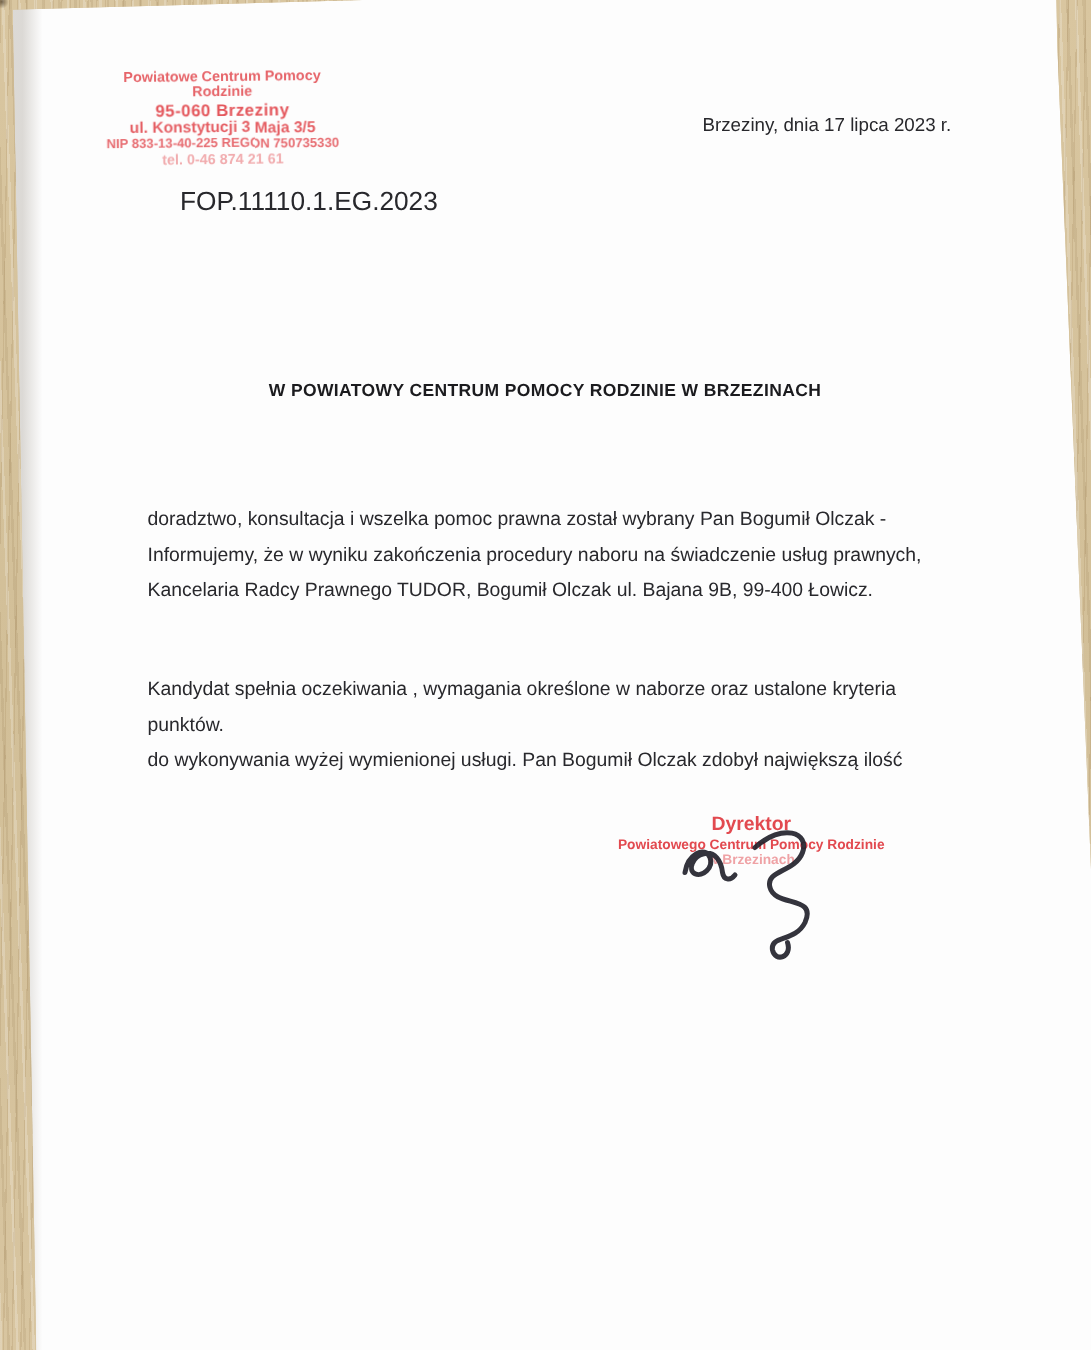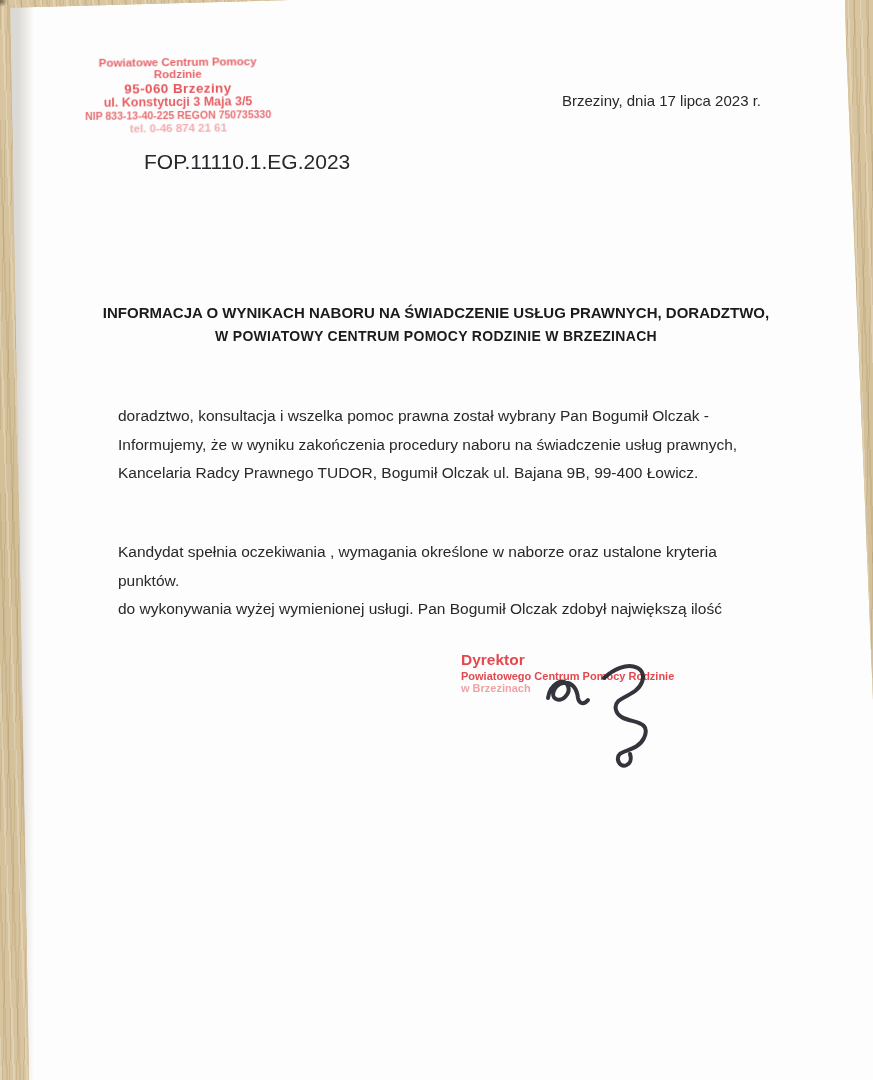--- a/index.html
+++ b/index.html
@@ -84,21 +84,21 @@
   .para{
     position:absolute;left:118px;width:660px;
     font-size:15.5px;line-height:28.5px;color:var(--ink-black);
   }
   .para-1{top:402px;}
   .para-2{top:538px;}
 
   
   .sig-stamp{
     position:absolute;left:461px;top:651px;width:280px;
-    color:var(--stamp-red);
+    text-align:center;color:var(--stamp-red);
     filter:blur(.15px);
   }
   .sig-stamp .role{font-size:15.5px;font-weight:bold;}
   .sig-stamp .org{font-size:11px;font-weight:bold;margin-top:1px;}
   .sig-stamp .loc{font-size:11px;font-weight:bold;opacity:.5;}
   .sig-stamp .name{font-size:15px;font-weight:bold;margin-top:9px;}
 
   .signature-svg{
     position:absolute;left:520px;top:648px;width:160px;height:130px;
     z-index:3;
@@ -128,21 +128,20 @@
       <div class="s3">ul. Konstytucji 3 Maja 3/5</div>
       <div class="s4">NIP 833-13-40-225 REGON 750735330</div>
       <div class="s5">tel. 0-46 874 21 61</div>
     </div>
 
     <div class="date-line">Brzeziny, dnia 17 lipca 2023 r.</div>
 
     <div class="reference-number">FOP.11110.1.EG.2023</div>
 
     <div class="doc-title">
-      <div class="t1">INFORMACJA O WYNIKACH NABORU NA ŚWIADCZENIE USŁUG PRAWNYCH, DORADZTWO,</div>
       <div class="t3">W POWIATOWY CENTRUM POMOCY RODZINIE W BRZEZINACH</div>
     </div>
 
     <div class="para para-1">
       <div>doradztwo, konsultacja i wszelka pomoc prawna został wybrany Pan Bogumił Olczak -</div>
       <div>Informujemy, że w wyniku zakończenia procedury naboru na świadczenie usług prawnych,</div>
       <div>Kancelaria Radcy Prawnego TUDOR, Bogumił Olczak ul. Bajana 9B, 99-400 Łowicz.</div>
     </div>
 
     <div class="para para-2">

